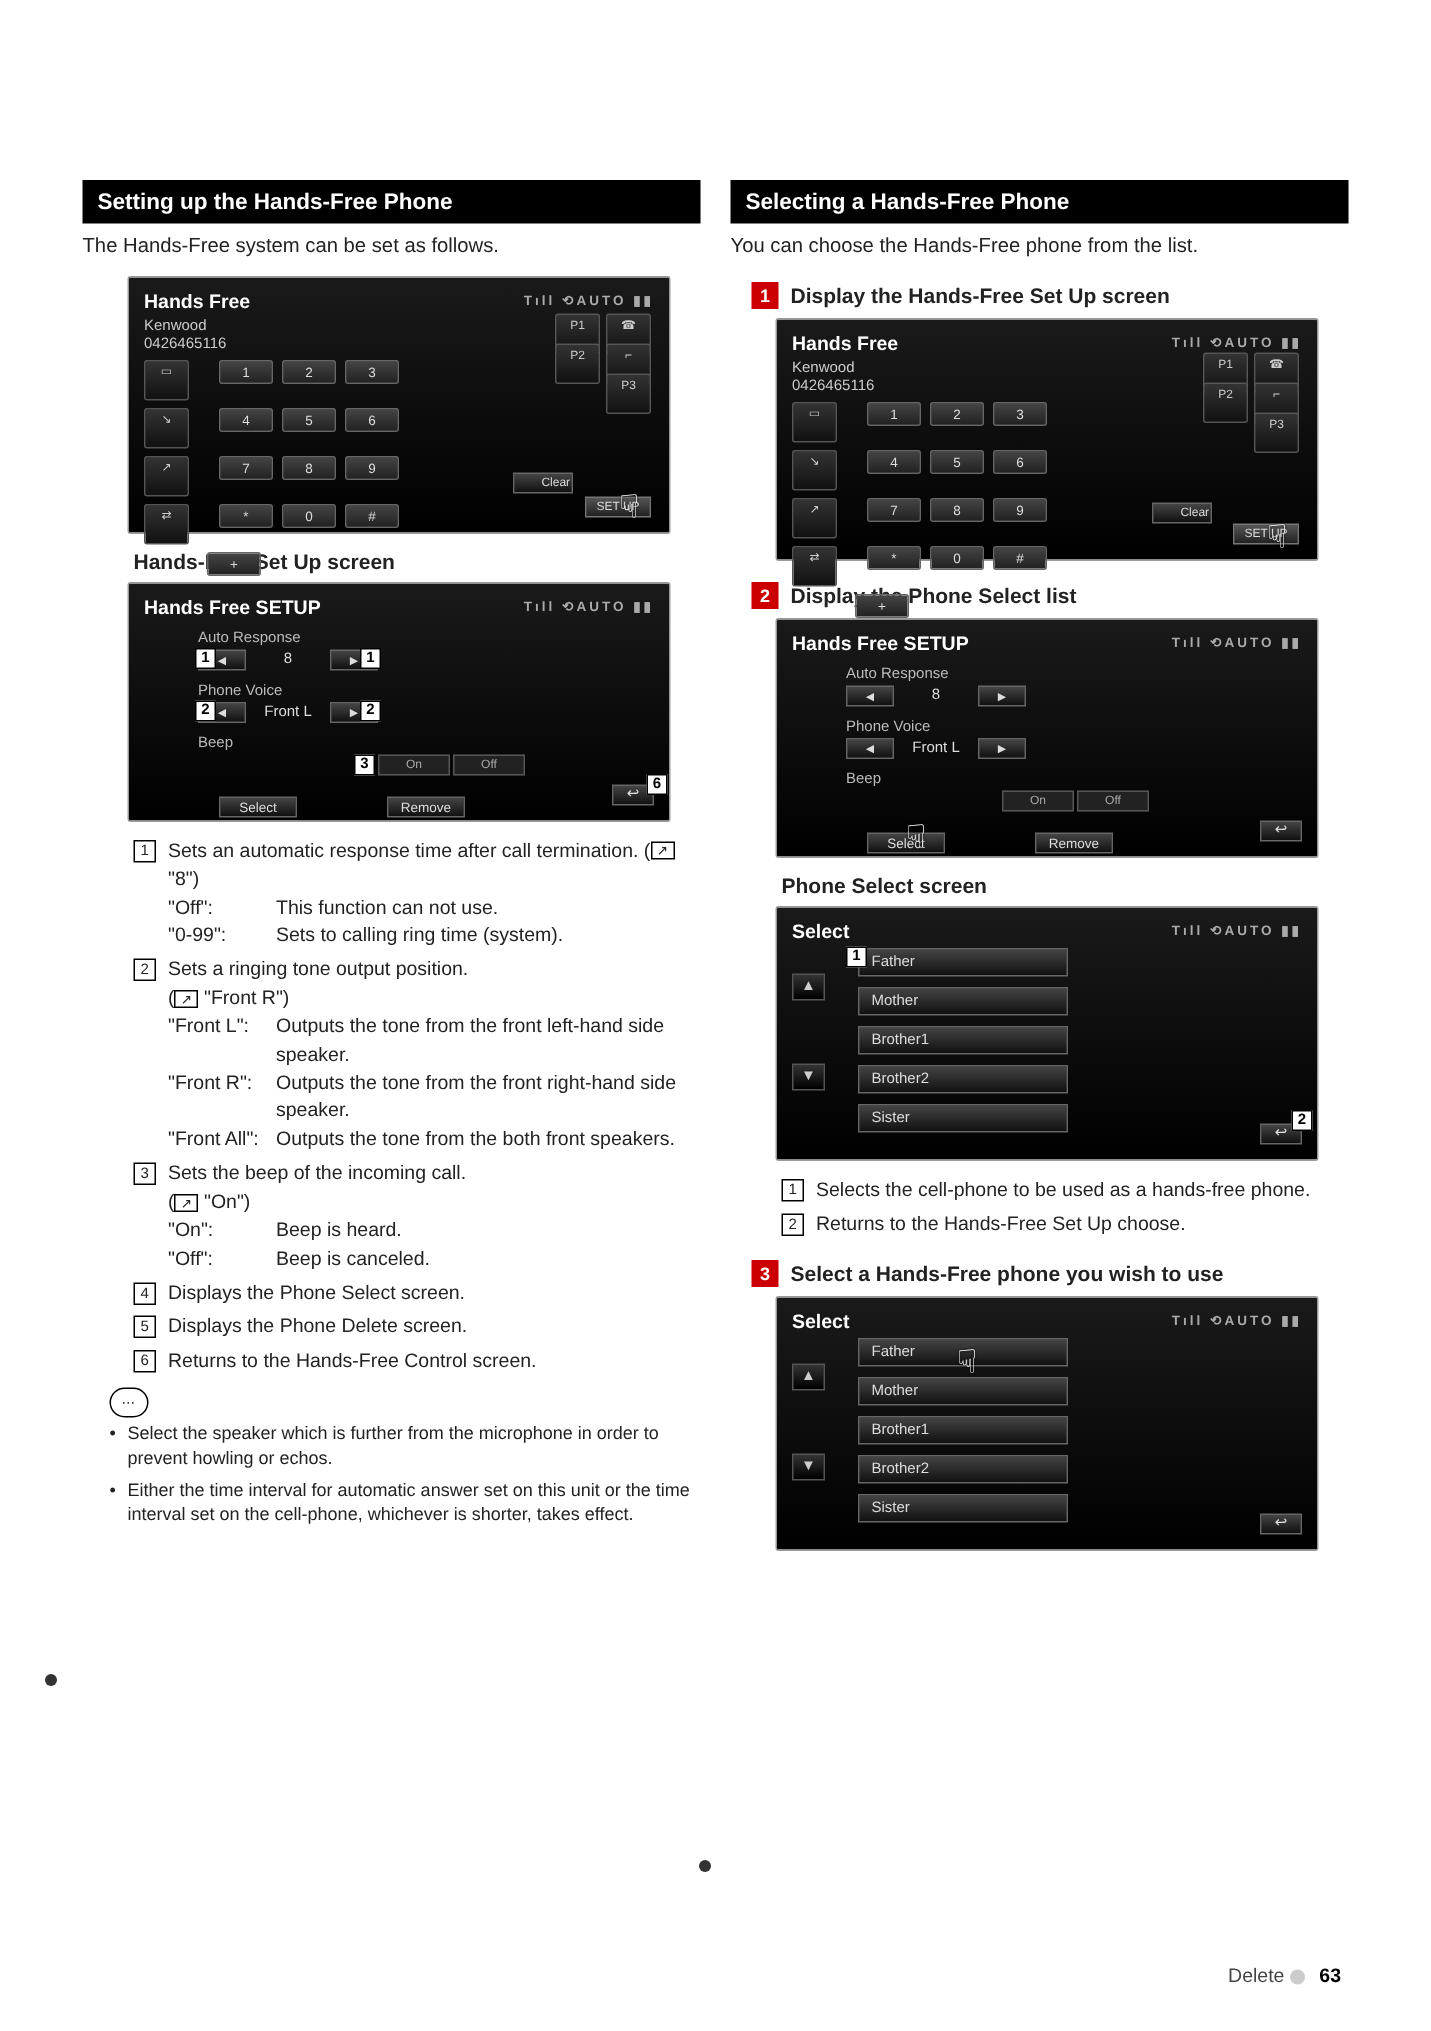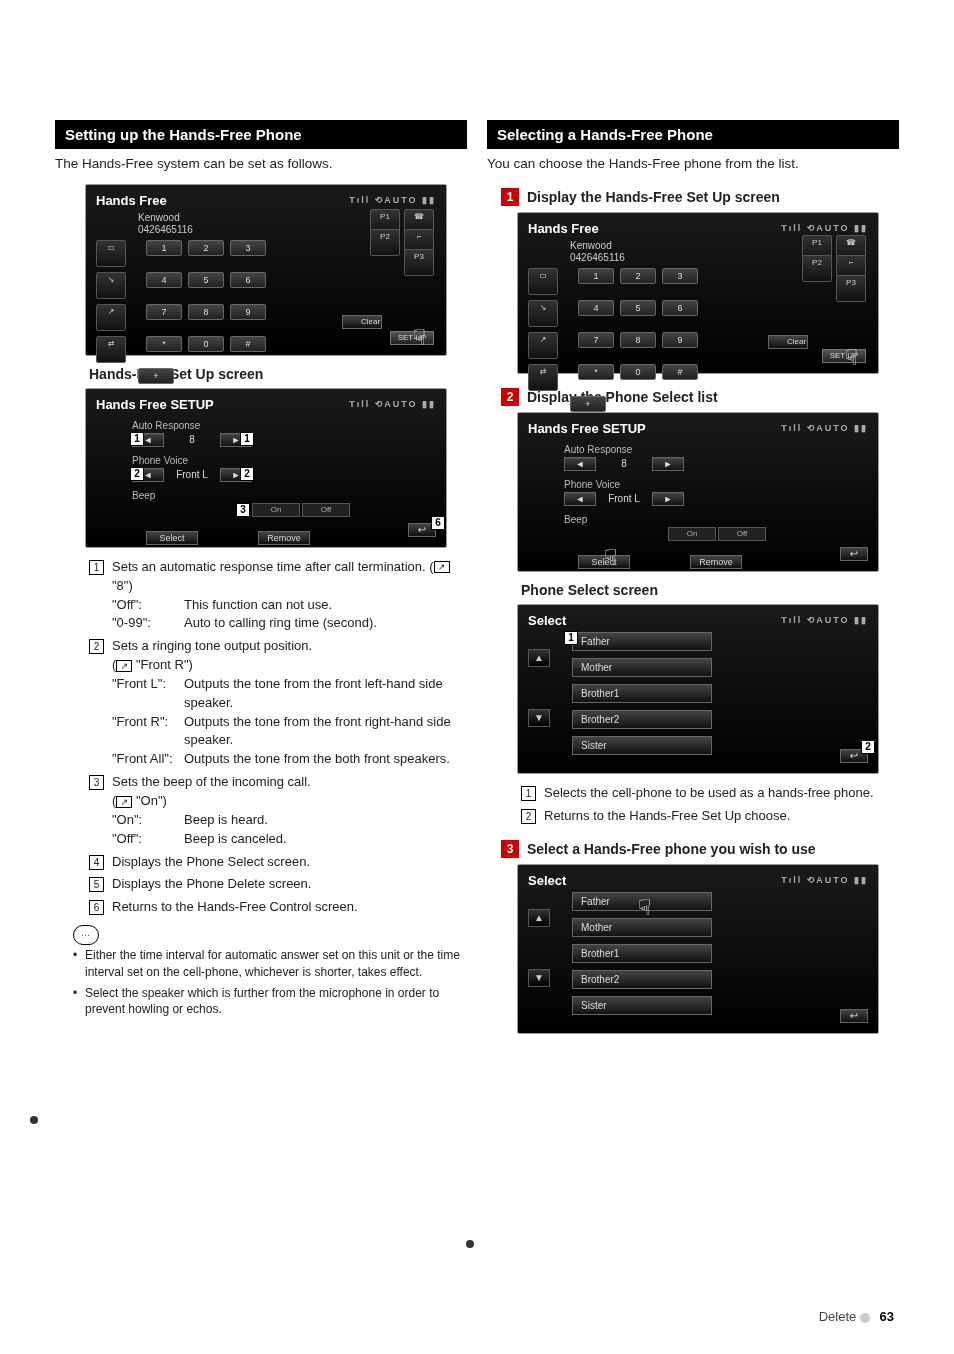--- a/index.html
+++ b/index.html
@@ -49,21 +49,20 @@
     font-size: 13px;
     font-weight: bold;
     margin-bottom: 4px;
     display: flex;
     justify-content: space-between;
     align-items: center;
   }
   .ss-sub {
     font-size: 10px;
     color: #ccc;
-    margin-left: 42px;
     line-height: 1.2;
     margin-bottom: 4px;
   }
   .keypad-row {
     display: flex;
     gap: 6px;
     margin-bottom: 5px;
   }
   .keypad-row.indent { margin-left: 42px; }
   .key {
@@ -399,21 +398,21 @@
       <li>
           <span class="num-box">1</span>
         <div class="li-body">
           <span>Sets an automatic response time after call termination. (</span><span class="setting-icon">↗</span> <span>"8")</span>
           <div class="sub-def">
               <span class="label">"Off":</span>
               <span>This function can not use.</span>
             </div>
           <div class="sub-def">
               <span class="label">"0-99":</span>
-              <span>Auto to calling ring time (second).</span>
+              <span>Sets to calling ring time (system).</span>
             </div>
         </div>
       </li>
       <li>
           <span class="num-box">2</span>
         <div class="li-body">
           <span>Sets a ringing tone output position.</span><br>
           (<span class="setting-icon">↗</span> <span>"Front R")</span>
           <div class="sub-def">
               <span class="label">"Front L":</span>
@@ -455,22 +454,22 @@
       <li>
           <span class="num-box">6</span>
           <div class="li-body">Returns to the Hands-Free Control screen.</div>
         </li>
     </ul>
 
     <div class="note-icon-wrap">
       <div class="note-icon">⋯</div>
     </div>
     <ul class="notes">
+      <li>Select the speaker which is further from the microphone in order to prevent howling or echos.</li>
       <li>Either the time interval for automatic answer set on this unit or the time interval set on the cell-phone, whichever is shorter, takes effect.</li>
-      <li>Select the speaker which is further from the microphone in order to prevent howling or echos.</li>
     </ul>
   </div>
 
   <div class="col">
     <div class="section-bar">Selecting a Hands-Free Phone</div>
     <div class="intro">You can choose the Hands-Free phone from the list.</div>
 
     <div class="step-line">
         <span class="step-num">1</span>
         <span>Display the Hands-Free Set Up screen</span>

